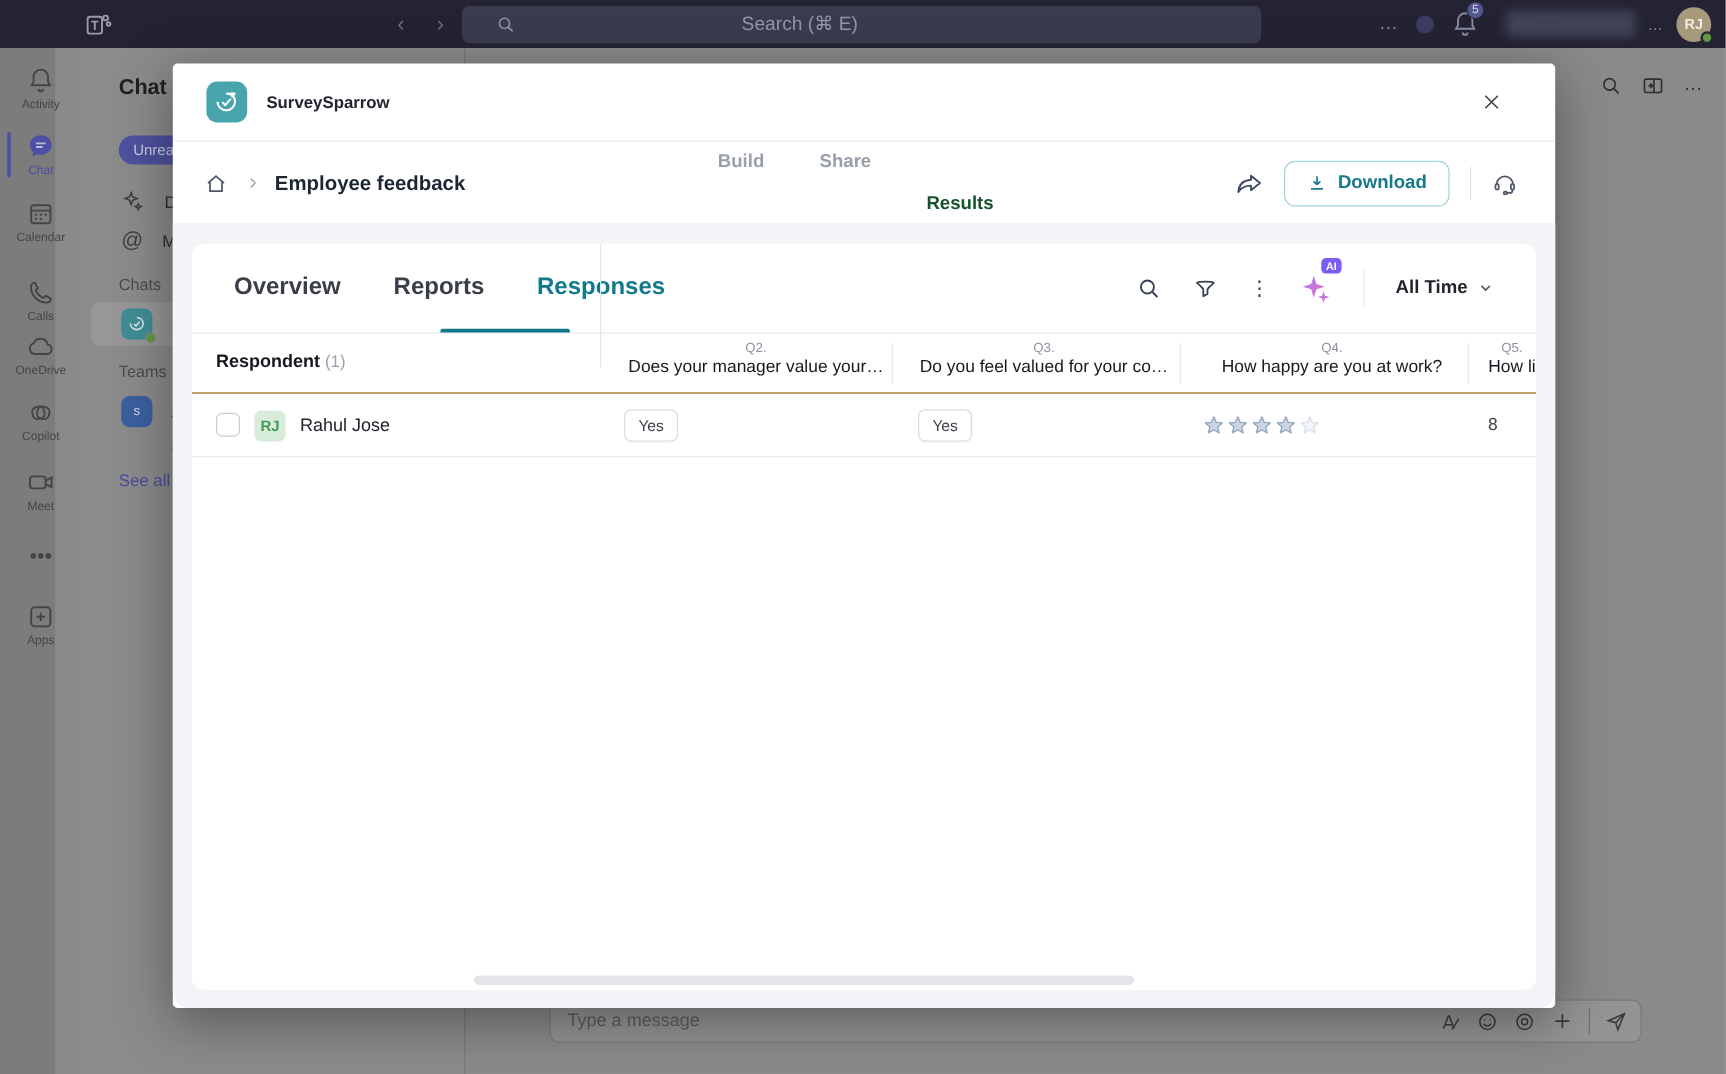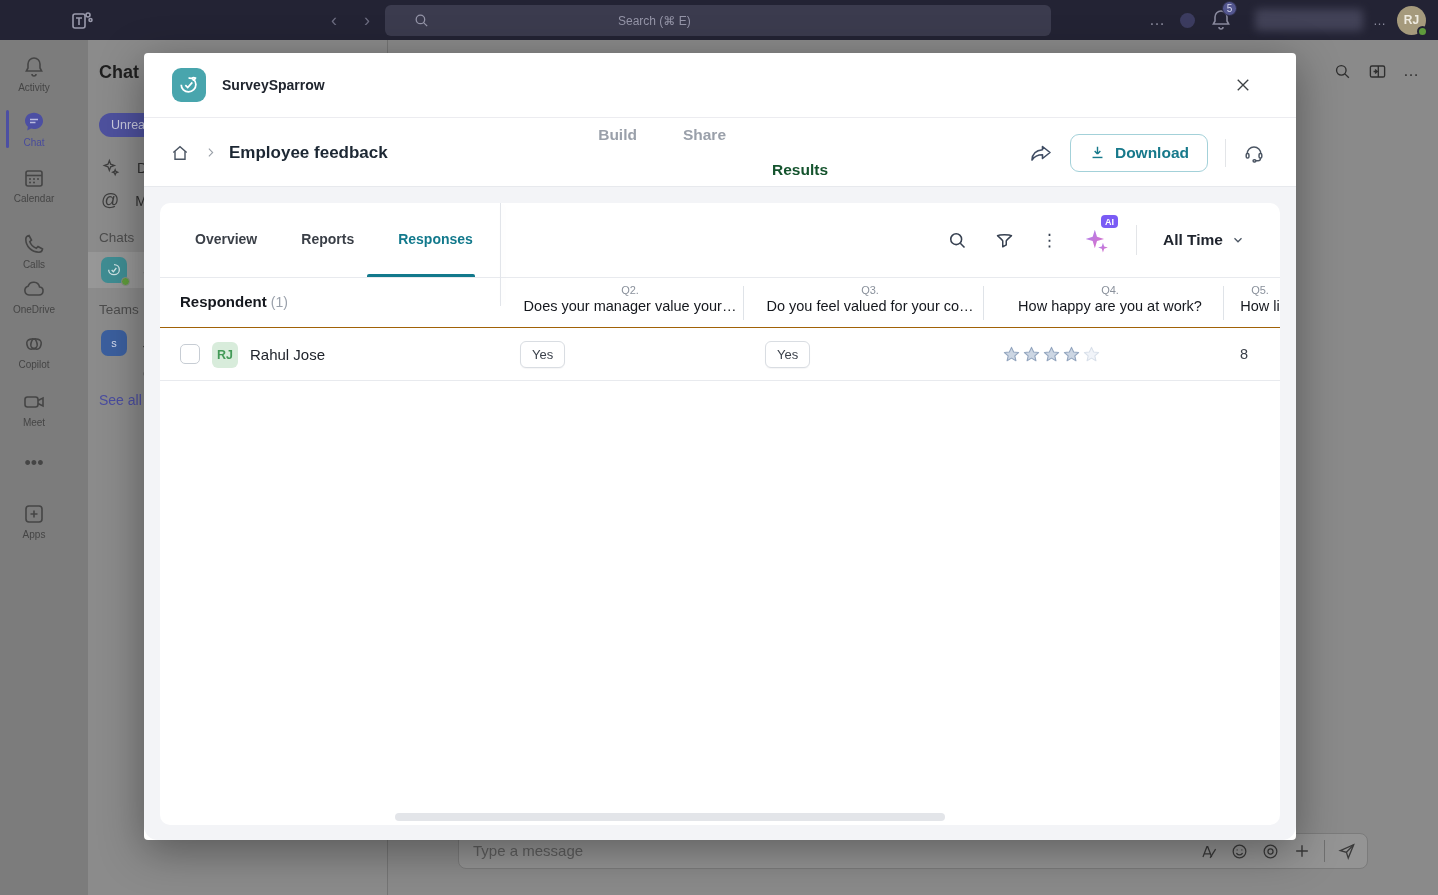--- a/index.html
+++ b/index.html
@@ -8,38 +8,38 @@
   .screen { position:relative; width:1438px; height:895px; }
 
   
   .topbar { position:absolute; left:0; top:0; width:1438px; height:40px; background:#232334; z-index:5; }
   .t-logo { position:absolute; left:70px; top:9px; width:24px; height:24px; color:#9a9aac; }
   .nav-chev { position:absolute; top:9px; width:22px; height:22px; color:#6c6c80; font-size:18px;
     display:flex; align-items:center; justify-content:center; }
   .t-search { position:absolute; left:385px; top:5px; width:666px; height:31px; background:#3b3b4e;
     border-radius:6px; display:flex; align-items:center; justify-content:center; }
   .t-search svg { position:absolute; left:28px; top:7px; }
-  .t-search input { background:transparent; border:none; outline:none; color:#9595a8; font-size:12px;
+  .t-search input { background:transparent; border:none; outline:none; color:#9595a8; font-size:16px;
     width:200px; text-align:left; font-family:"Liberation Sans",sans-serif; }
   .t-search input::placeholder { color:#9595a8; opacity:1; }
   .tb-right { position:absolute; right:0; top:0; height:40px; display:flex; align-items:center; }
   .tb-ellipsis { color:#8a8a9c; font-size:16px; letter-spacing:1px; }
   .tb-dot { width:15px; height:15px; border-radius:50%; background:#3c3c60; }
   .bell-wrap { position:relative; width:24px; height:24px; color:#8a8a9e; }
   .bell-badge { position:absolute; top:-7px; right:-4px; min-width:15px; height:15px; border-radius:8px;
     background:#53568f; color:#d6d7ee; font-size:10px; display:flex; align-items:center; justify-content:center;
     padding:0 3px; border:1px solid #2c2c44; }
   .redacted { width:108px; height:22px; border-radius:4px; background:#4a4a60; filter:blur(4px); opacity:.8; }
   .tb-avatar { position:relative; width:29px; height:29px; border-radius:50%; background:#a59a7c; color:#efece1;
     font-size:12px; font-weight:bold; display:flex; align-items:center; justify-content:center; }
   .presence { position:absolute; right:-2px; bottom:-2px; width:11px; height:11px; border-radius:50%;
     background:#5f9b3c; border:2px solid #232334; }
 
   
-  .sidebar { position:absolute; left:0; top:40px; width:88px; height:855px; background:#7c7c7c; z-index:2; }
+  .sidebar { position:absolute; left:0; top:40px; width:46px; height:855px; background:#7c7c7c; z-index:2; }
   .rail-item { position:absolute; width:68px; text-align:center; color:#454545; }
   .rail-item .ric { width:24px; height:24px; margin:0 auto; }
   .rail-item .rlb { font-size:10px; margin-top:3px; }
   .rail-item.active { color:#484b9c; }
   .rail-ind { position:absolute; left:6px; width:3px; height:38px; border-radius:2px; background:#4c4fa3; }
 
   
   .chatlist { position:absolute; left:68px; top:40px; width:320px; height:855px; background:#8b8b8b;
     border-right:1px solid #757575; z-index:1; }
   .cl-title { position:absolute; left:31px; top:22px; font-size:18px; font-weight:bold; color:#1f1f1f; }
@@ -87,21 +87,21 @@
   .dl-btn { display:flex; align-items:center; gap:9px; height:38px; padding:0 18px; border:1.5px solid #a3d1d9;
     border-radius:9px; color:#17798b; font-size:15.5px; font-weight:bold; background:#fff; }
   .br-div { width:1px; height:28px; background:#e3e5e8; }
 
   .m-body { position:absolute; left:0; top:133px; width:1152px; height:654px; background:#f3f4f7;
     border-radius:0 0 14px 14px; border-top:1px solid #e7e9ed; }
   .card { position:absolute; left:16px; top:16px; width:1120px; height:622px; background:#fff;
     border-radius:10px; overflow:hidden; }
 
   .card-toolbar { position:relative; height:75px; border-bottom:1px solid #e8eaee; display:flex; align-items:center; }
-  .tabs { display:flex; gap:44px; margin-left:35px; font-size:14px; font-weight:bold; }
+  .tabs { display:flex; gap:44px; margin-left:35px; font-size:20px; font-weight:bold; }
   .tab { color:#3a3f47; padding-bottom:2px; }
   .tab.active { color:#12798c; }
   .tab-underline { position:absolute; left:207px; bottom:0; width:108px; height:3px; background:#12798c; border-radius:2px 2px 0 0; }
   .tb-icons { margin-left:auto; margin-right:35px; display:flex; align-items:center; gap:26px; color:#374151; }
   .kebab { font-size:17px; color:#374151; }
   .ai-wrap { position:relative; width:26px; height:26px; }
   .ai-badge { position:absolute; top:-12px; right:-8px; background:#7a5bf5; color:#fff; font-size:9px; font-weight:bold;
     padding:1.5px 4px; border-radius:4px; }
   .tbi-div { width:1px; height:30px; background:#e3e5e8; }
   .alltime { display:flex; align-items:center; gap:8px; font-size:15.5px; font-weight:bold; color:#20252e; }

